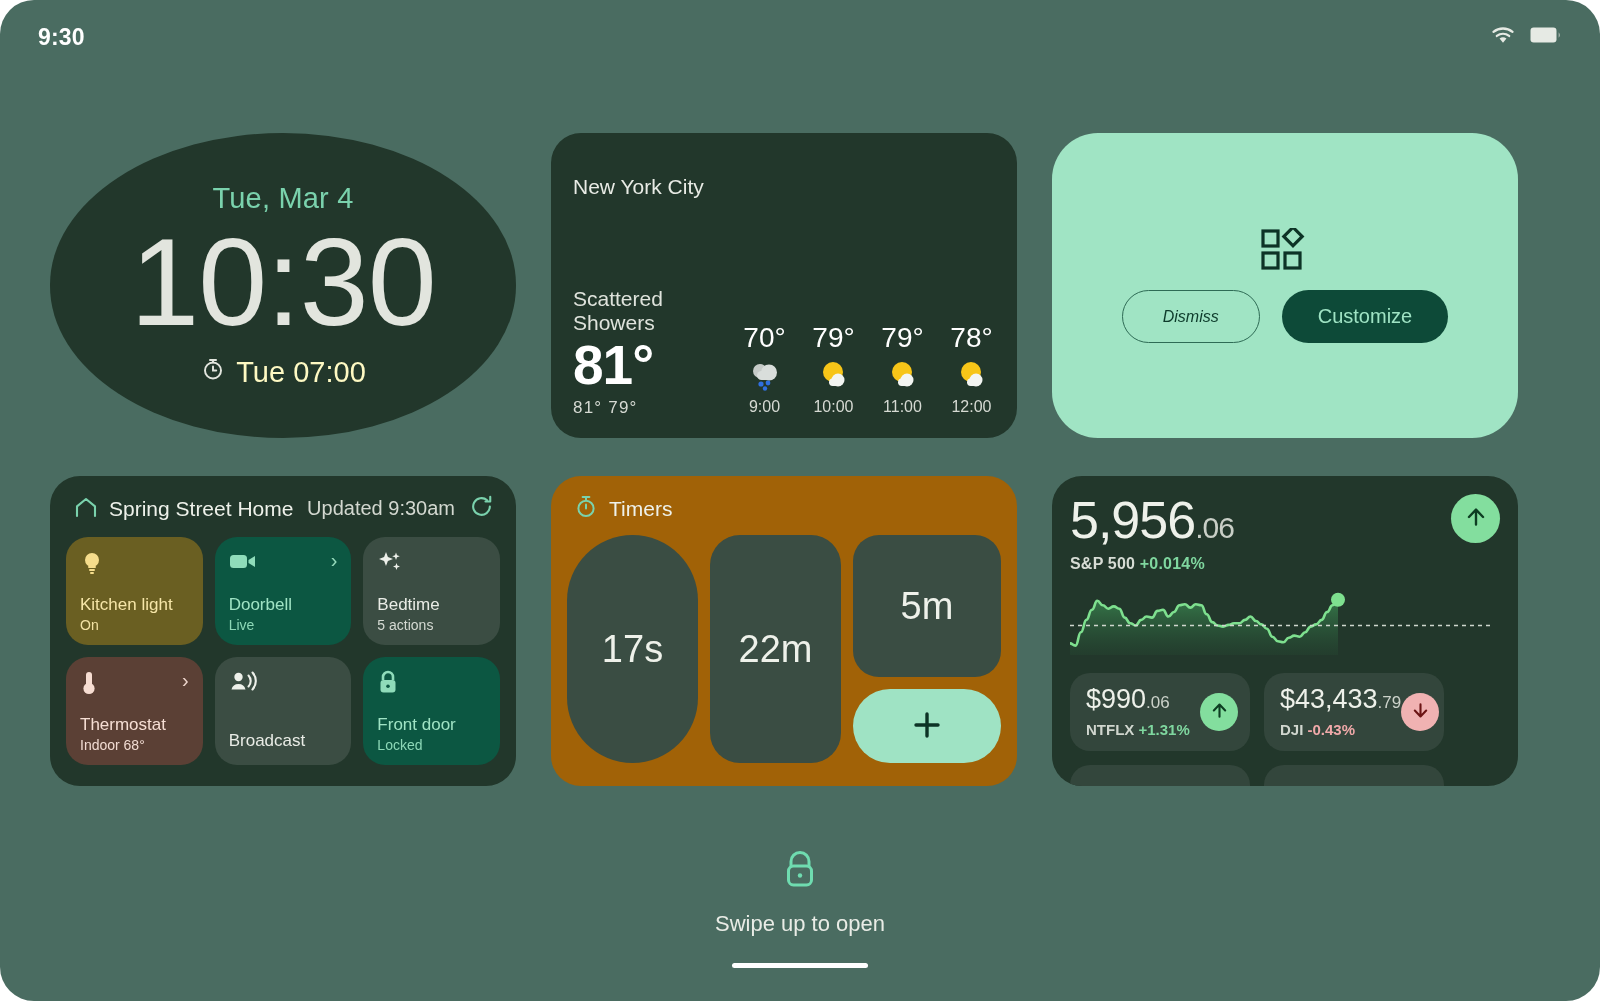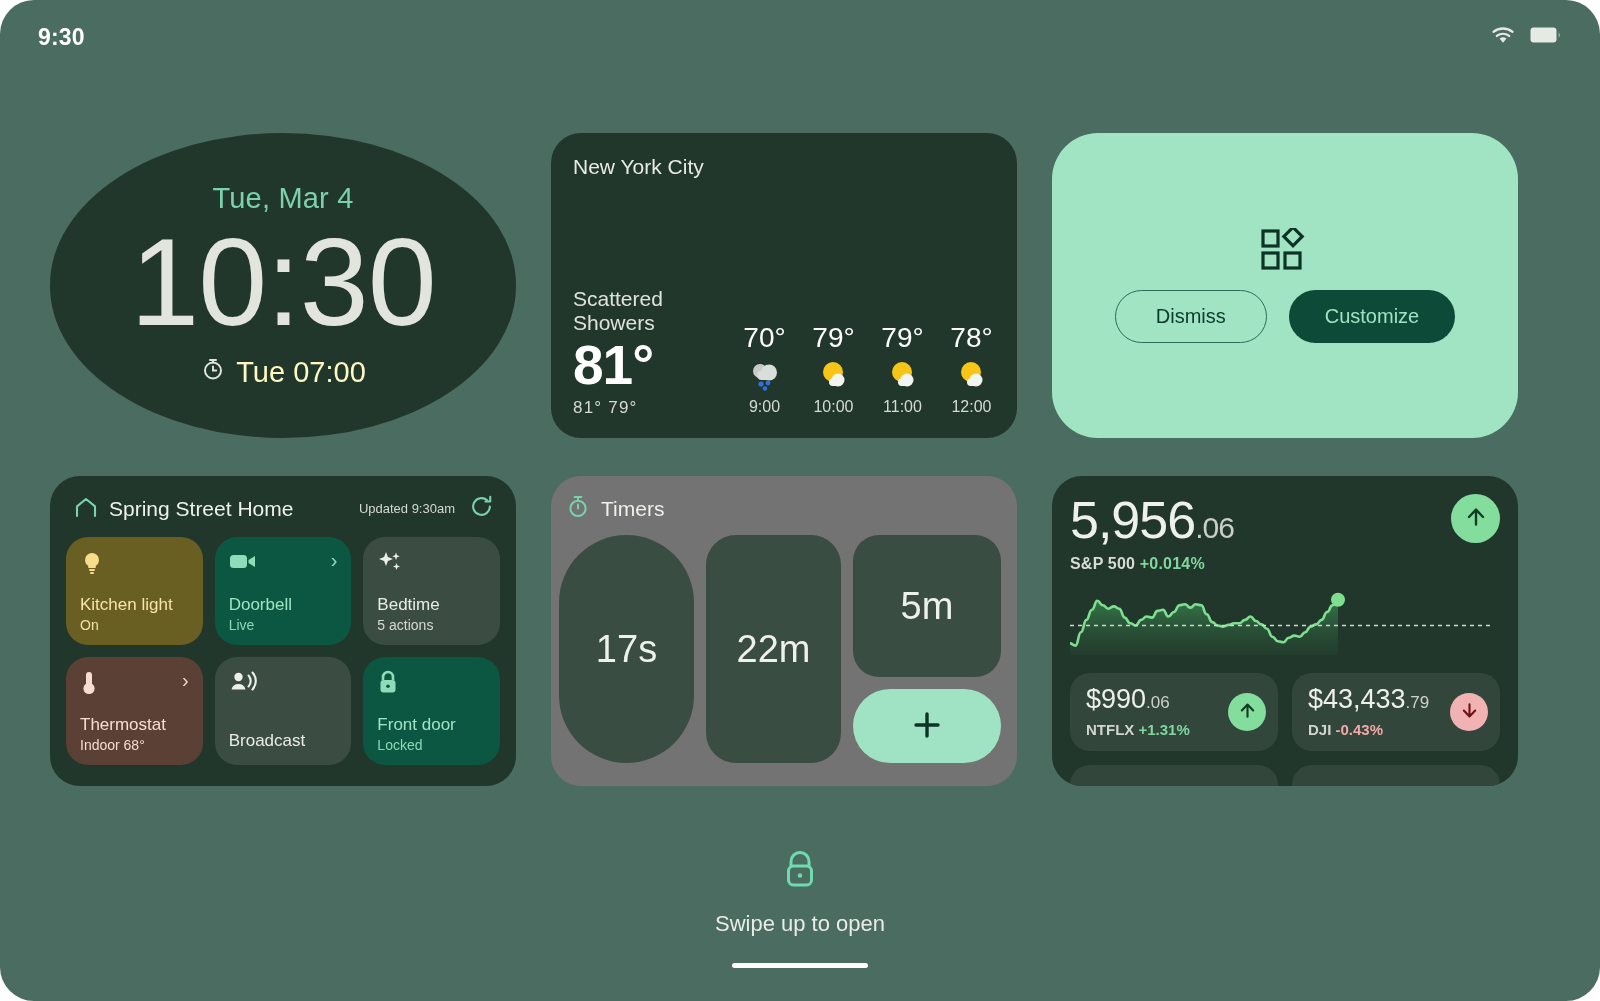--- a/index.html
+++ b/index.html
@@ -68,21 +68,21 @@
   
   #weather-widget {
     width: 466px; height: 305px;
     background: #22372b;
     border-radius: 30px;
     padding: 22px 22px 20px 22px;
     position: relative;
     display: flex; flex-direction: column;
   }
   #weather-city {
-    color: #e8ebe5; font-size: 21px; font-weight: 500;
+    color: #e8ebe5; font-size: 21px; font-weight: 500; margin-top: 20px;
   }
   #weather-bottom {
     margin-top: auto;
     display: flex; align-items: flex-end;
     justify-content: space-between;
   }
   #weather-left { }
   #weather-cond { color: #dfe3dc; font-size: 21px; margin-bottom: 2px;}
   #weather-temp { color: #ffffff; font-size: 55px; font-weight: 700; line-height: 1.05; letter-spacing: -1px;}
   #weather-hilo { color: #d6dad3; font-size: 17px; margin-top: 3px; letter-spacing: 1.2px;}
@@ -102,23 +102,24 @@
     padding: 10px 24px;
   }
   #customize-icon { margin-bottom: 14px; }
   #customize-text {
     color: #10372a; font-size: 25px; text-align: center;
     line-height: 1.26; margin-bottom: 22px;
   }
   #customize-buttons { display: flex; gap: 22px; }
   #dismiss-button {
     border: 1.5px solid #2e6b55; background: transparent;
-    color: #0d3b2b; font-size: 20px;
+    color: #0d3b2b; font-size: 16px;
     border-radius: 30px; padding: 14px 40px; cursor: pointer;
     font-family: "Liberation Sans", sans-serif;
+    font-style: italic;
   }
   #customize-button {
     border: none; background: #0d4a38;
     color: #9fe3c4; font-size: 20px;
     border-radius: 30px; padding: 15px 36px; cursor: pointer;
     font-family: "Liberation Sans", sans-serif;
   }
 
   
   #home-widget {
@@ -127,21 +128,21 @@
     border-radius: 30px;
     padding: 18px 16px 16px 16px;
   }
   #home-header {
     display: flex; align-items: center;
     padding: 0 6px 0 8px; margin-bottom: 14px;
   }
   #home-title {
     color: #eef1ea; font-size: 21px; margin-left: 11px; flex: 1;
   }
-  #home-updated { color: #d3d8d0; font-size: 13px; margin-right: 14px; }
+  #home-updated { color: #d3d8d0; font-size: 20px; margin-right: 14px; }
   .tile-row { display: flex; gap: 12px; margin-bottom: 12px; }
   .tile {
     width: 148px; height: 108px;
     border-radius: 22px;
     padding: 13px 14px 12px 14px;
     position: relative;
     display: flex; flex-direction: column;
   }
   .tile .tile-top { display: flex; align-items: flex-start; justify-content: space-between; flex: 1; }
   .tile-name { font-size: 17px; line-height: 1.15; }
@@ -164,23 +165,23 @@
   .tile-thermostat .tile-chevron { color: #f6ded4; }
   .tile-broadcast { background: #3b4d43; }
   .tile-broadcast .tile-name { color: #e9ece6; }
   .tile-frontdoor { background: #0c5742; }
   .tile-frontdoor .tile-name { color: #9fe3c4; }
   .tile-frontdoor .tile-state { color: #8dd8b7; }
 
   
   #timers-widget {
     width: 466px; height: 310px;
-    background: #737373;
+    background: #a16207;
     border-radius: 30px;
-    padding: 18px 16px 14px 8px;
+    padding: 18px 16px 14px 16px;
     position: relative;
   }
   #timers-header { display: flex; align-items: center; gap: 11px; padding-left: 7px; }
   #timers-title { color: #eef1ea; font-size: 21px; }
   #timers-body { display: flex; gap: 12px; margin-top: 12px; height: 228px; }
   .timer-tile {
     background: #3a4d43;
     display: flex; align-items: center; justify-content: center;
     color: #eef1ea;
   }
@@ -214,21 +215,21 @@
   .arrow-badge {
     width: 49px; height: 49px; border-radius: 50%;
     display: flex; align-items: center; justify-content: center;
     flex: none;
   }
   .arrow-up-bg { background: #83de9e; }
   .arrow-down-bg { background: #f0b2b2; }
   #sparkline { margin-top: 10px; }
   .stock-row { display: flex; gap: 14px; margin-top: 14px; }
   .stock-card {
-    width: 208px; height: 78px;
+    width: 180px; height: 78px;
     background: #33463c;
     border-radius: 20px;
     padding: 11px 12px 11px 16px;
     display: flex; align-items: center; justify-content: space-between;
   }
   .stock-price { color: #eef1ea; font-size: 27px; line-height: 1; }
   .stock-price .cents { font-size: 17px; color: #ccd2ca; }
   .stock-sym { font-size: 15px; color: #d0d6ce; margin-top: 8px; font-weight: 700; }
   .stock-sym .up { color: #7fd79f; }
   .stock-sym .down { color: #f0a9a9; }

